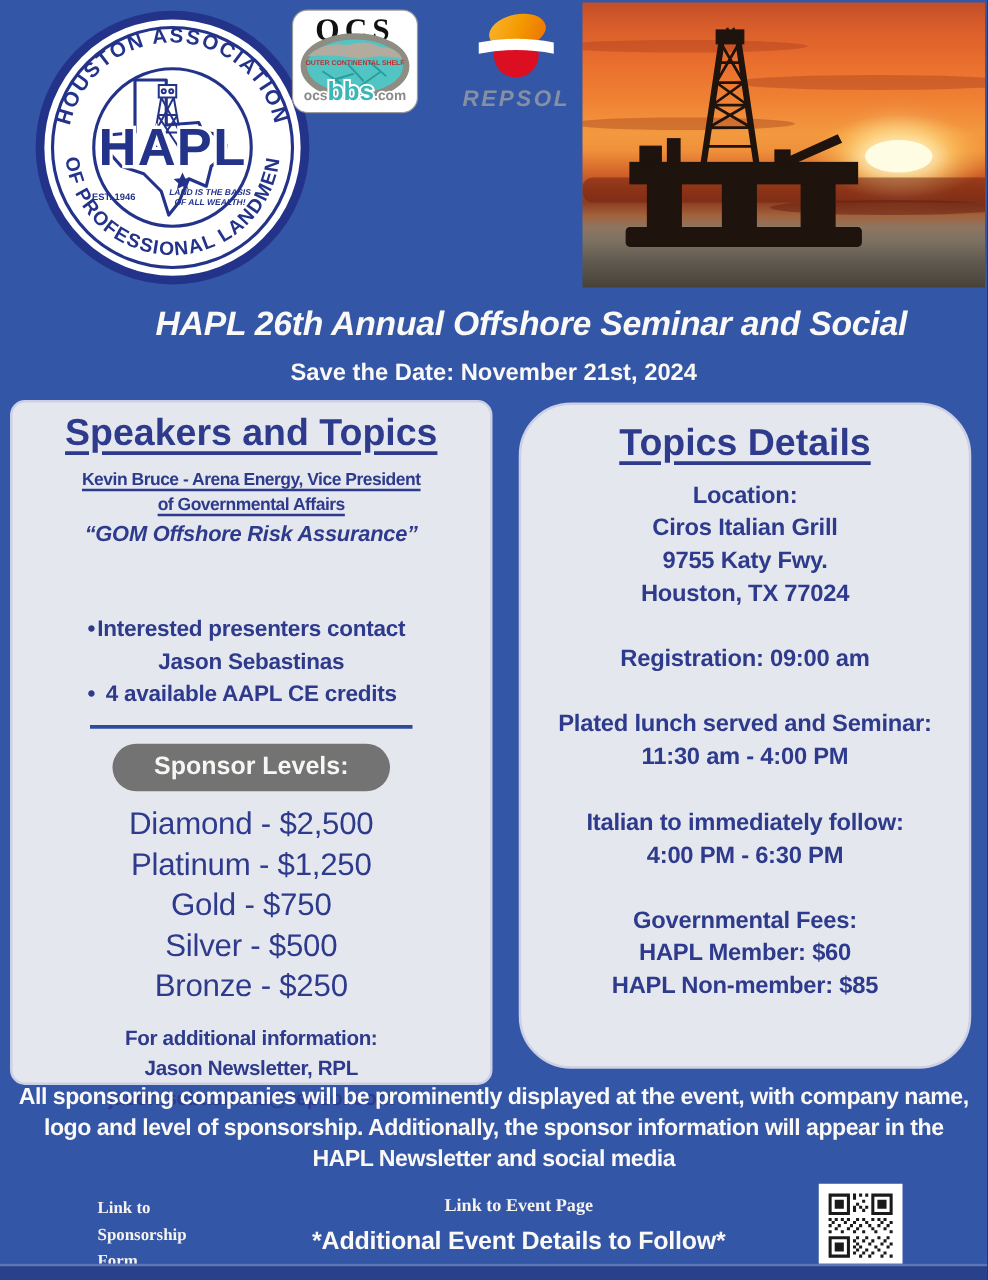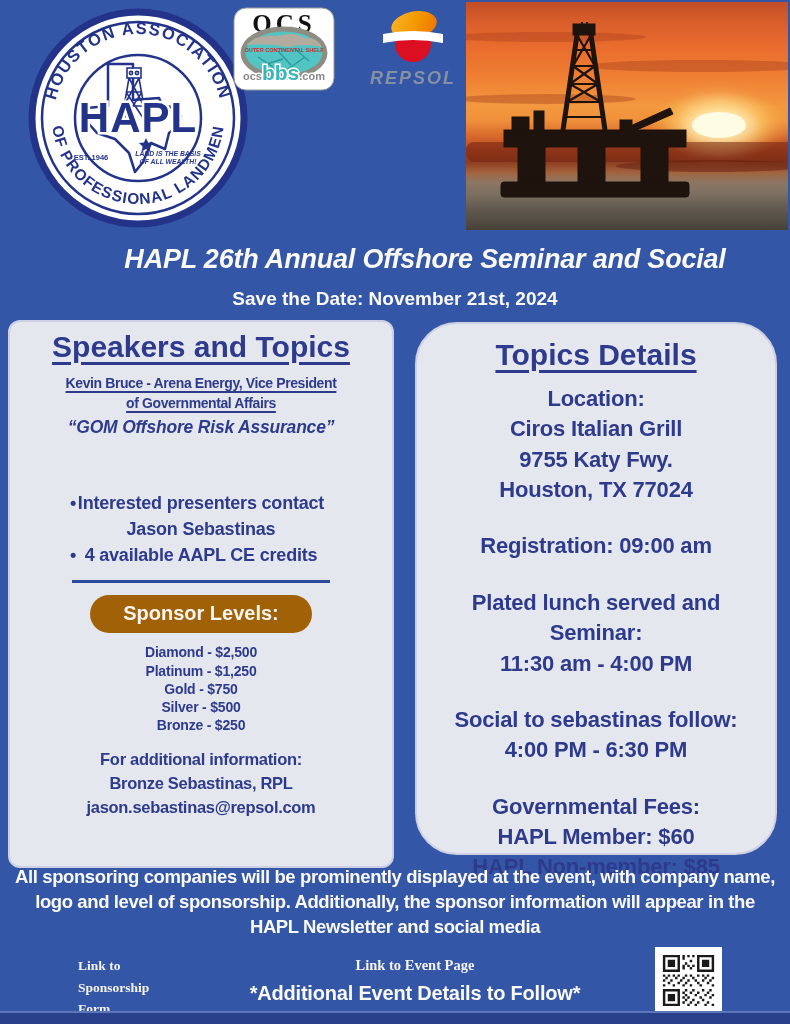--- a/index.html
+++ b/index.html
@@ -43,26 +43,26 @@
     text-decoration:underline; text-decoration-thickness:3px; text-underline-offset:5px; }
   .card-left h2 { margin-bottom:10px; }
   .card-right h2 { margin-bottom:12px; }
   .speaker-line { font-size:14px; font-weight:bold; letter-spacing:-0.4px; line-height:1.4;
     text-decoration:underline; text-decoration-thickness:2px; text-underline-offset:3px; }
   .topic-line { font-size:17.5px; font-weight:bold; font-style:italic; margin-top:4px; letter-spacing:-0.2px; }
   .bullets { margin-top:52px; }
   .bullet { position:relative; font-size:18px; font-weight:bold; letter-spacing:-0.2px; line-height:1.45; padding:0 36px; }
   .bullet::before { content:"\2022"; position:absolute; left:52px; top:0; font-size:18px; }
   .divider { width:258px; border-top:3px solid #2d4b9e; margin:12px auto 0; }
-  .pill { width:222px; margin:12px auto 0; background:#a16207; color:#f7f6f3;
+  .pill { width:222px; margin:12px auto 0; background:#737373; color:#f7f6f3;
     border-radius:22px; font-size:20px; font-weight:bold; padding:7px 0 8px; }
   .levels { margin-top:10px; }
-  .level { font-size:14px; font-weight:bold; line-height:1.3; letter-spacing:-0.2px; }
+  .level { font-size:25px; font-weight:normal; line-height:1.3; letter-spacing:-0.2px; }
   .info-block { margin-top:14px; font-size:16.5px; font-weight:bold; line-height:1.45; letter-spacing:-0.3px; }
-  .ev { font-size:22px; font-weight:bold; letter-spacing:-0.2px; line-height:1.38; }
+  .ev { font-size:19px; font-weight:bold; letter-spacing:-0.2px; line-height:1.38; }
   .gap-s { height:26px; }
   
   .sponsor-note { position:absolute; top:864px; left:15px; width:760px; text-align:center;
     color:#faf9f6; font-size:18.5px; font-weight:bold; letter-spacing:-0.4px; line-height:1.36; }
   .link-sponsorship { position:absolute; left:78px; top:955px; color:#f5f3ee;
     font-family:"Liberation Serif", serif; font-weight:bold; font-size:13.5px; line-height:1.6; white-space:pre-line; cursor:pointer; }
   .link-event { position:absolute; left:0; top:957px; width:100%; padding-left:40px; text-align:center; color:#f5f3ee;
     font-family:"Liberation Serif", serif; font-weight:bold; font-size:14.5px; cursor:pointer; }
   .additional { position:absolute; left:0; top:982px; width:100%; padding-left:40px; text-align:center;
     color:#faf9f6; font-size:20px; font-weight:bold; letter-spacing:-0.2px; }
@@ -185,38 +185,38 @@
     <div class="pill">Sponsor Levels:</div>
     <div class="levels">
       <div class="level">Diamond - $2,500</div>
       <div class="level">Platinum - $1,250</div>
       <div class="level">Gold - $750</div>
       <div class="level">Silver - $500</div>
       <div class="level">Bronze - $250</div>
     </div>
     <div class="info-block">
       <div>For additional information:</div>
-      <div>Bronze Sebastinas, RPL</div>
+      <div>Jason Newsletter, RPL</div>
       <div>jason.sebastinas@repsol.com</div>
     </div>
   </div>
 
   <div class="card card-right">
     <h2>Topics Details</h2>
     <div class="ev">Location:</div>
     <div class="ev">Ciros Italian Grill</div>
     <div class="ev">9755 Katy Fwy.</div>
     <div class="ev">Houston, TX 77024</div>
     <div class="gap-s"></div>
     <div class="ev">Registration: 09:00 am</div>
     <div class="gap-s"></div>
     <div class="ev">Plated lunch served and Seminar:</div>
     <div class="ev">11:30 am - 4:00 PM</div>
     <div class="gap-s"></div>
-    <div class="ev">Social to sebastinas follow:</div>
+    <div class="ev">Italian to immediately follow:</div>
     <div class="ev">4:00 PM - 6:30 PM</div>
     <div class="gap-s"></div>
     <div class="ev">Governmental Fees:</div>
     <div class="ev">HAPL Member: $60</div>
     <div class="ev">HAPL Non-member: $85</div>
   </div>
 
   <div class="sponsor-note">All sponsoring companies will be prominently displayed at the event, with company name, logo and level of sponsorship. Additionally, the sponsor information will appear in the HAPL Newsletter and social media</div>
   <div class="link-sponsorship">Link to
 Sponsorship

